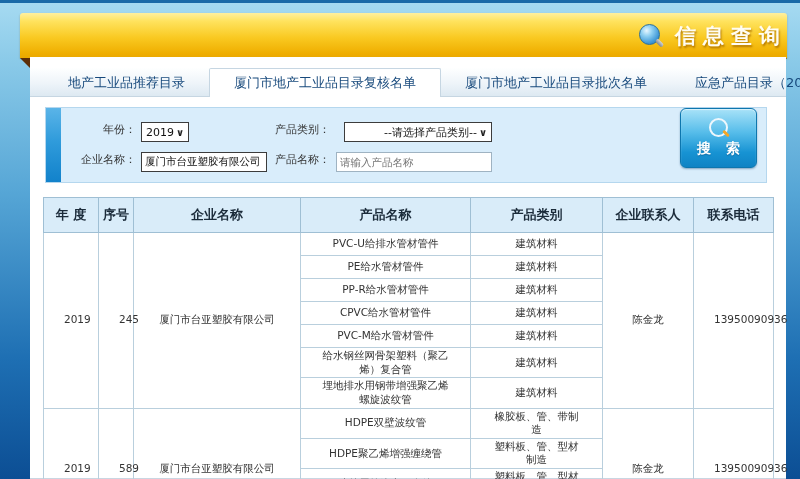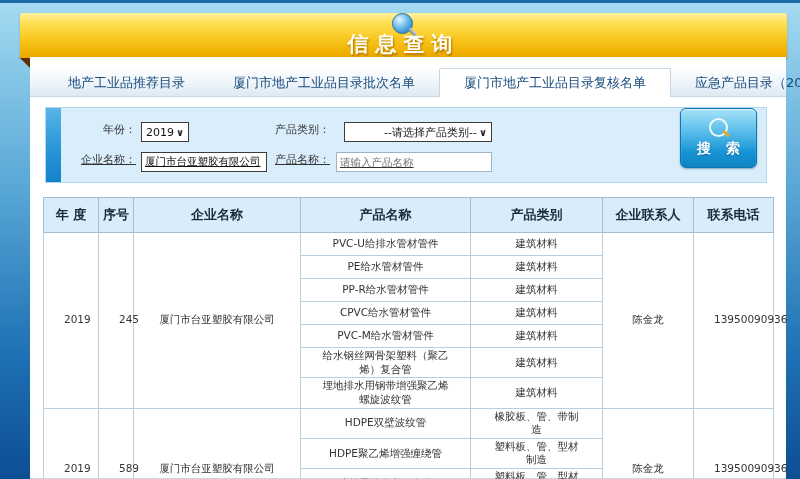--- a/index.html
+++ b/index.html
@@ -5,21 +5,21 @@
   html,body{width:800px;height:479px;margin:0;padding:0;overflow:hidden;
     font-family:"DejaVu Sans",sans-serif;}
   body{position:relative;
     background:linear-gradient(180deg,#a7dbf2 0%,#8ccbe9 12%,#56a6d6 40%,#1e6fb3 75%,#0c4e94 100%);}
   .topline{position:absolute;top:0;left:0;width:800px;height:3px;background:#1a6aa8;}
 
   
   .banner{position:absolute;left:20px;top:13px;width:767px;height:45px;
     background:linear-gradient(180deg,#fff0a0 0%,#ffe35e 18%,#f9c921 55%,#efae00 90%,#eaa800 100%);
     border-radius:3px 3px 0 0;display:flex;align-items:center;justify-content:flex-end;gap:12px;
-    box-shadow:0 1px 2px rgba(120,80,0,.35);flex-direction:column;}
+    box-shadow:0 1px 2px rgba(120,80,0,.35);}
   .fold{position:absolute;width:0;height:0;top:58px;}
   .fold-left{left:20px;border-top:10px solid #5c2e08;border-left:10px solid transparent;}
   .fold-right{left:777px;border-top:10px solid #5c2e08;border-right:10px solid transparent;}
   .banner-title{font-size:21px;font-weight:bold;color:#fffdf3;letter-spacing:7px;
     text-shadow:1px 2px 2px rgba(170,110,0,.85);}
   .mag{position:relative;width:24px;height:24px;}
   .mag .lens{position:absolute;left:0;top:0;width:19px;height:19px;border-radius:50%;
     background:radial-gradient(circle at 35% 30%,#e8f7ff 0%,#8fd0f2 30%,#3d96d6 70%,#1f6cae 100%);
     border:1px solid #2a6f9e;}
   .mag .handle{position:absolute;left:16px;top:17px;width:9px;height:4px;border-radius:2px;
@@ -41,21 +41,21 @@
   .formbox{position:absolute;left:15px;top:50px;width:722px;height:76px;box-sizing:border-box;
     background:#d9edfb;border:1px solid #b5d7ee;}
   .accent{position:absolute;left:0;top:0;width:15px;height:100%;
     background:linear-gradient(180deg,#5ab4e8 0%,#2f9bdb 45%,#1282cb 100%);}
   .flabel{position:absolute;font-size:11px;color:#333;width:62px;text-align:right;}
   .fselect{position:absolute;height:20px;background:#fff;border:1px solid #3c3c3c;box-sizing:border-box;
     font-size:11px;color:#111;display:flex;align-items:center;padding:0 4px;cursor:pointer;}
   .fselect .arrow{margin-left:auto;font-weight:bold;font-size:10px;color:#222;}
   .ftext{position:absolute;height:20px;box-sizing:border-box;font-size:10.5px;
     font-family:"DejaVu Sans",sans-serif;padding:0 3px;background:#fff;}
-  .row1{top:14px;} .row2{top:44px;text-decoration:underline;}
+  .row1{top:14px;} .row2{top:44px;}
 
   
   .searchbtn{position:absolute;left:650px;top:51px;width:77px;height:60px;box-sizing:border-box;
     background:linear-gradient(180deg,#a8e2f8 0%,#57bdea 40%,#1793d3 75%,#0f83c4 100%);
     border:1px solid #0d76ae;border-radius:6px;display:flex;flex-direction:column;
     align-items:center;justify-content:center;gap:3px;cursor:pointer;
     box-shadow:inset 0 1px 1px rgba(255,255,255,.6),0 1px 2px rgba(0,60,110,.4);}
   .searchbtn .ring{position:relative;width:15px;height:15px;border:2px solid #eef7fc;border-radius:50%;}
   .searchbtn .ring::after{content:"";position:absolute;left:11px;top:12px;width:8px;height:3px;
     border-radius:2px;background:#f5a623;transform:rotate(45deg);}
@@ -82,22 +82,22 @@
   </span>
   <span class="banner-title">信息查询</span>
 </div>
 <div class="fold fold-left"></div>
 <div class="fold fold-right"></div>
 
 <div class="panel">
 
   <div class="tabbar">
     <div class="tab">地产工业品推荐目录</div>
+    <div class="tab active">厦门市地产工业品目录复核名单</div>
     <div class="tab">厦门市地产工业品目录批次名单</div>
-    <div class="tab active">厦门市地产工业品目录复核名单</div>
     <div class="tab">应急产品目录（2020年）</div>
   </div>
 
   <div class="formbox">
     <div class="accent"></div>
 
     <span class="flabel row1" style="left:28px;">年份：</span>
     <div class="fselect row1" style="left:95px;width:48px;">
       <span>2019</span>
         <span class="arrow">∨</span>

